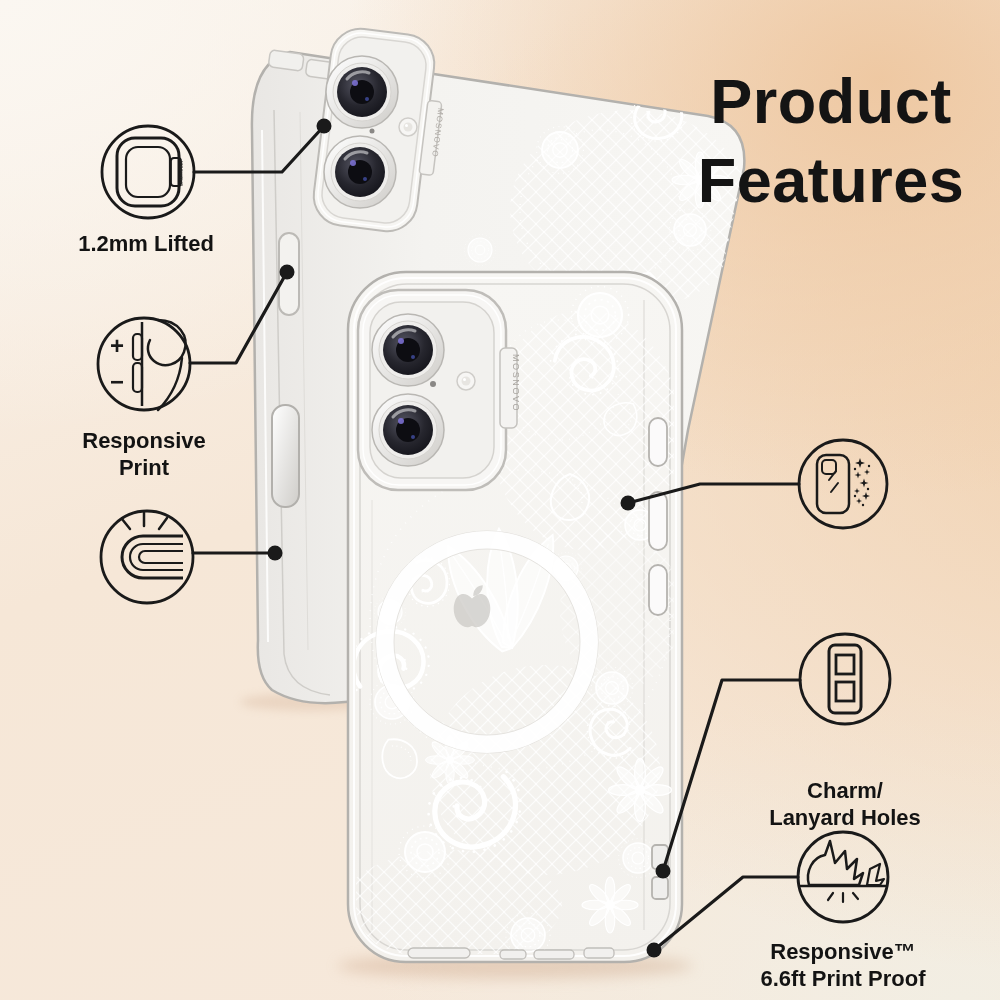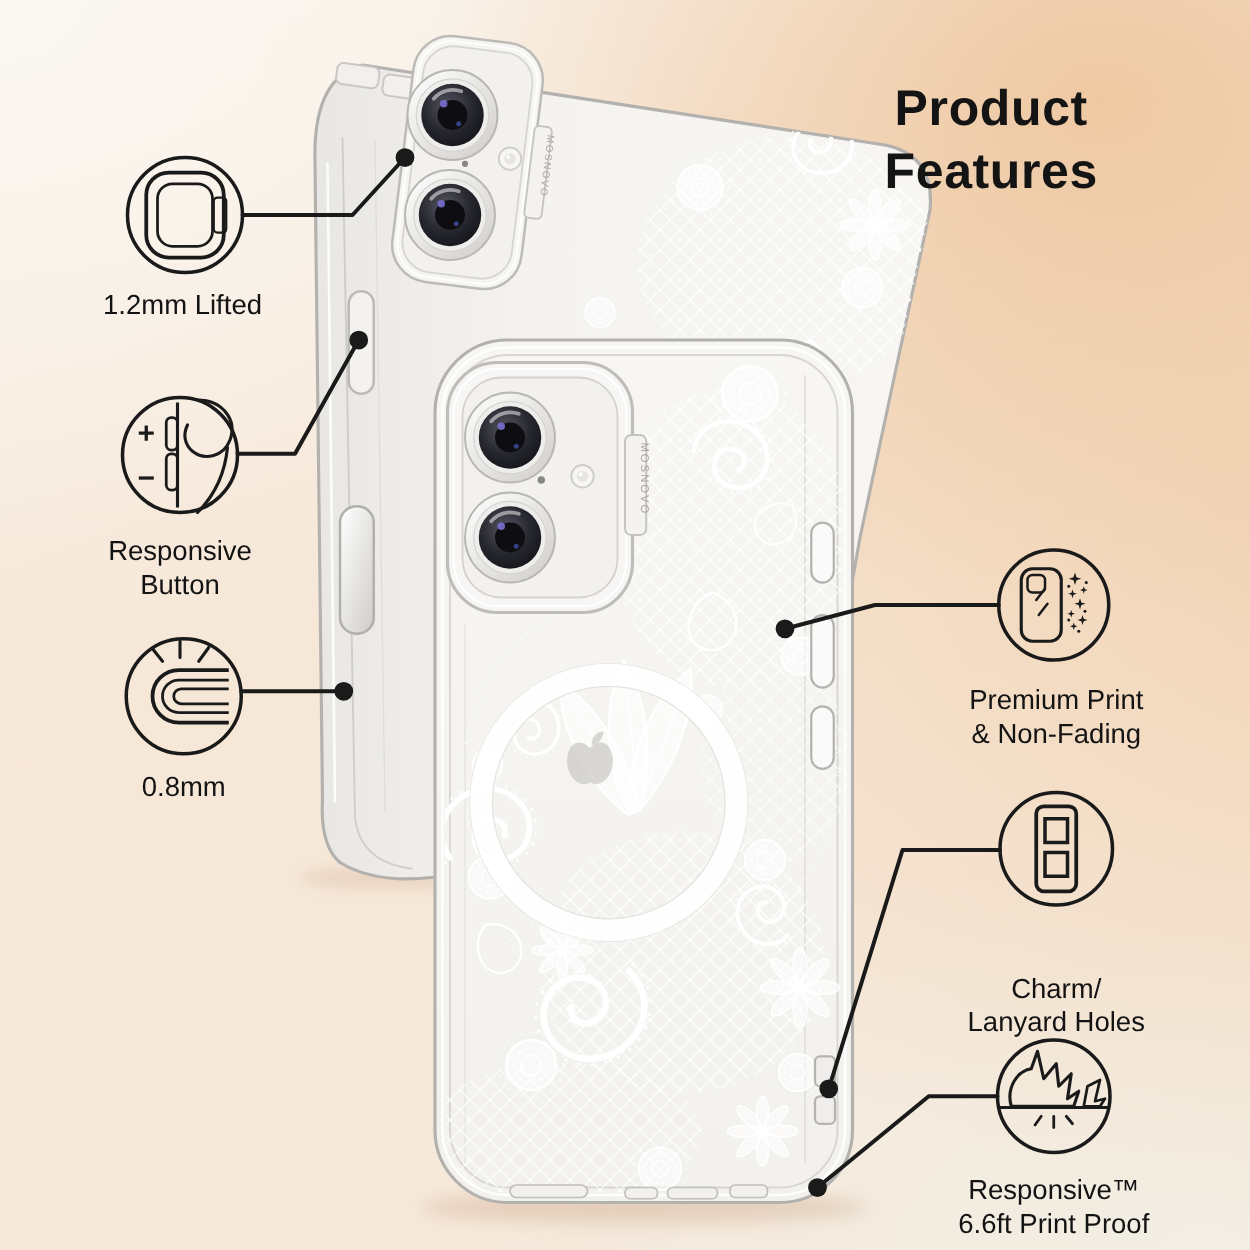--- a/index.html
+++ b/index.html
@@ -8,26 +8,26 @@
     font-family:"Liberation Sans",sans-serif;color:#141414;
     background:
       radial-gradient(900px 700px at 88% 8%,  rgba(238,199,160,.95), rgba(238,199,160,0) 60%),
       radial-gradient(1300px 900px at 112% 42%, rgba(240,206,170,.8), rgba(240,206,170,0) 62%),
       radial-gradient(820px 620px at 0% 0%,   #fbf7f1, rgba(251,247,241,0) 70%),
       radial-gradient(950px 520px at 96% 100%, #f2eee3, rgba(242,238,227,0) 62%),
       linear-gradient(160deg,#f9f2ea 0%,#f6e7d7 45%,#f6e9dc 100%);
   }
   .scene{position:absolute;inset:0;}
   .title{
-    position:absolute;left:628px;top:62px;width:330px;text-align:center;
-    font-size:40px;font-weight:700;line-height:1.26;letter-spacing:.5px;color:#141414;
+    position:absolute;left:666px;top:62px;width:330px;text-align:center;
+    font-size:63px;font-weight:700;line-height:1.26;letter-spacing:.5px;color:#141414;
   }
   .feature-label{
     position:absolute;width:212px;text-align:center;
-    font-size:22px;font-weight:400;line-height:27px;color:#131313;
+    font-size:22px;font-weight:700;line-height:27px;color:#131313;
   }
   .fl-1{left:40px; top:230px;}
   .fl-2{left:38px; top:427px;}
   .fl-3{left:41px; top:616px;}
   .fl-4{left:739px;top:546px;}
   .fl-5{left:739px;top:748px;margin-top:29px;}
   .fl-6{left:737px;top:938px;}
 </style>
 </head>
 <body>
@@ -351,28 +351,23 @@
 <div class="title">
   <div>Product</div>
   <div>Features</div>
 </div>
 
 <div class="feature-label fl-1">
   <div>1.2mm Lifted</div>
 </div>
 <div class="feature-label fl-2">
   <div>Responsive</div>
-  <div>Button</div>
+  <div>Print</div>
 </div>
 <div class="feature-label fl-3">
-  <div>0.8mm</div>
-</div>
-<div class="feature-label fl-4">
-  <div>Premium Print</div>
-  <div>&amp; Non-Fading</div>
 </div>
 <div class="feature-label fl-5">
   <div>Charm/</div>
   <div>Lanyard Holes</div>
 </div>
 <div class="feature-label fl-6">
   <div>Responsive™</div>
   <div>6.6ft Print Proof</div>
 </div>
 

